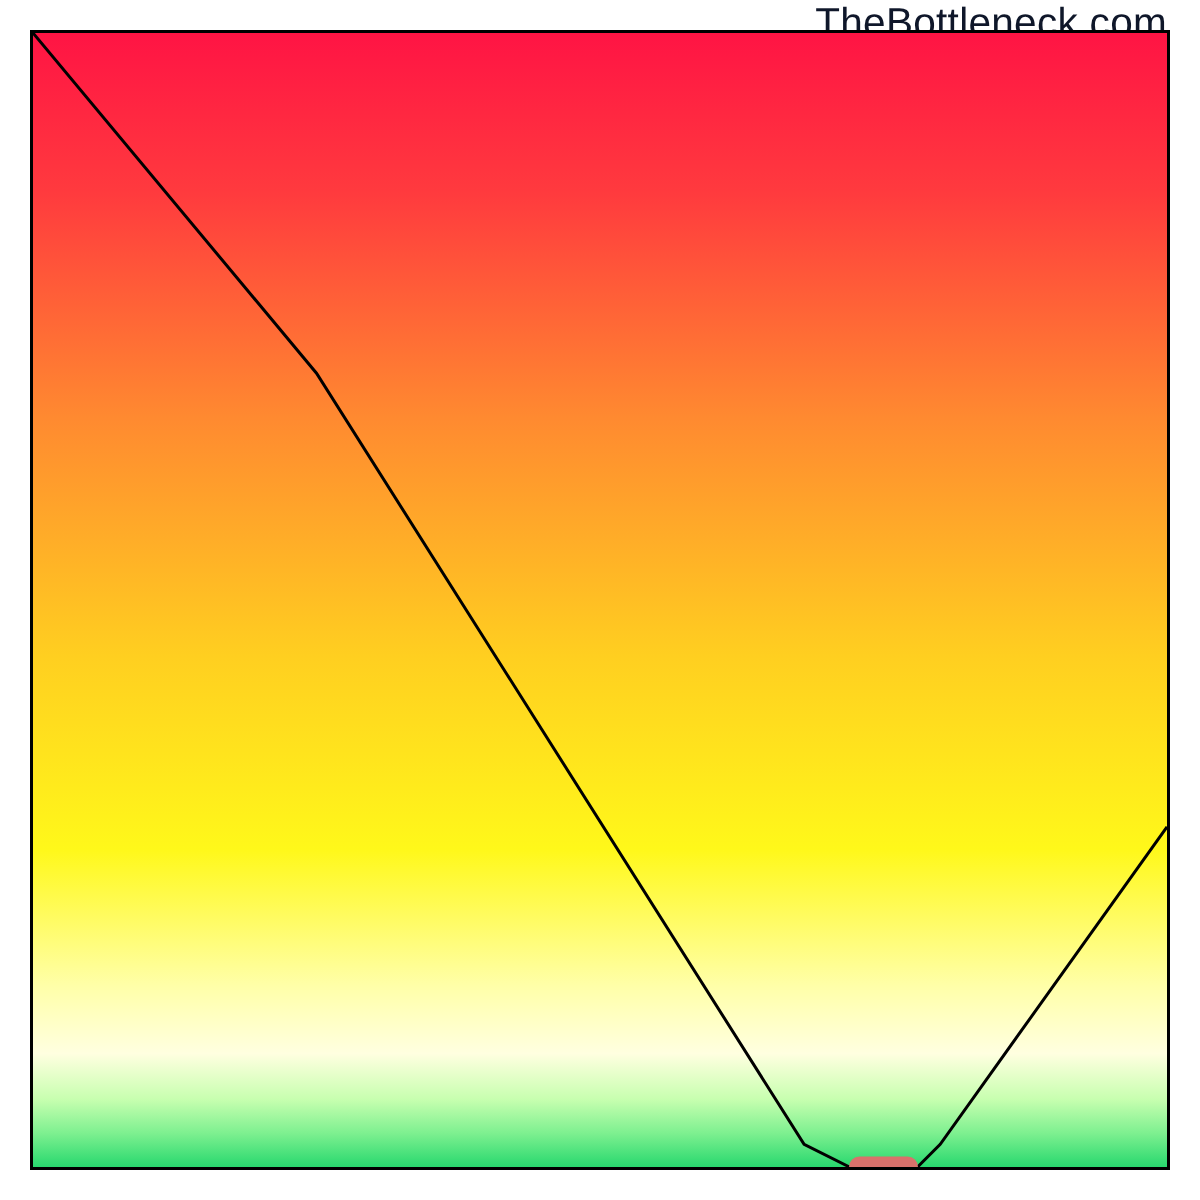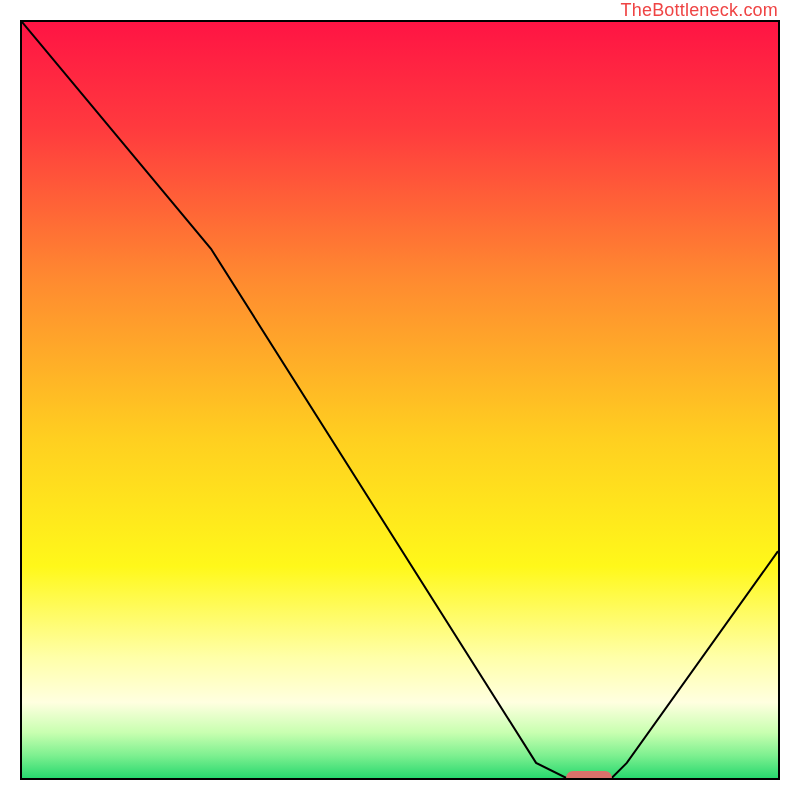--- a/index.html
+++ b/index.html
@@ -24,22 +24,22 @@
     position: absolute;
     left: 0;
     top: 0;
     right: 0;
     bottom: 0;
   }
   .attribution {
     position: absolute;
     right: 22px;
     top: 0px;
-    font-size: 18px;
-    color: #ef4444;
+    font-size: 27px;
+    color: #0f172a;
     font-weight: 500;
     letter-spacing: 0.2px;
   }
   svg.curve {
     position: absolute;
     left: 0;
     top: 0;
   }
   .marker {
     position: absolute;

